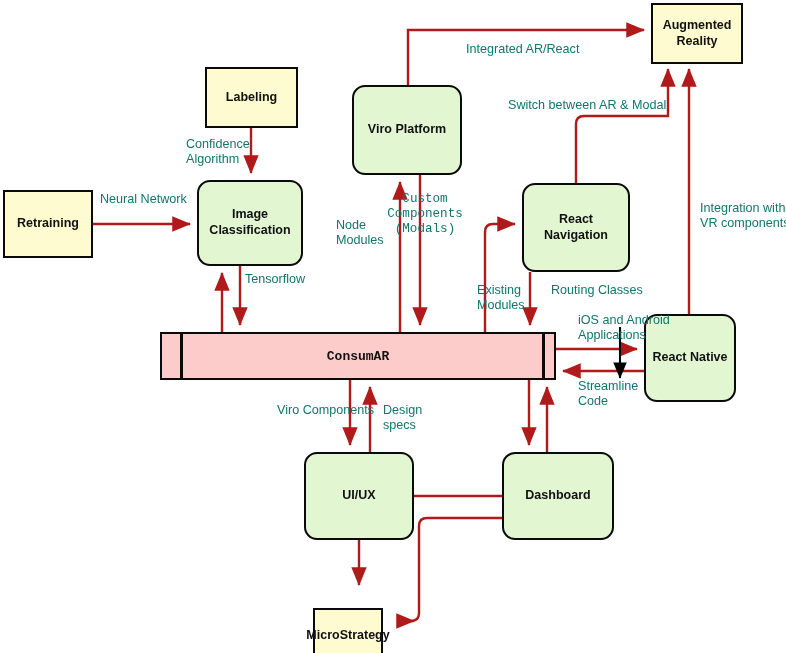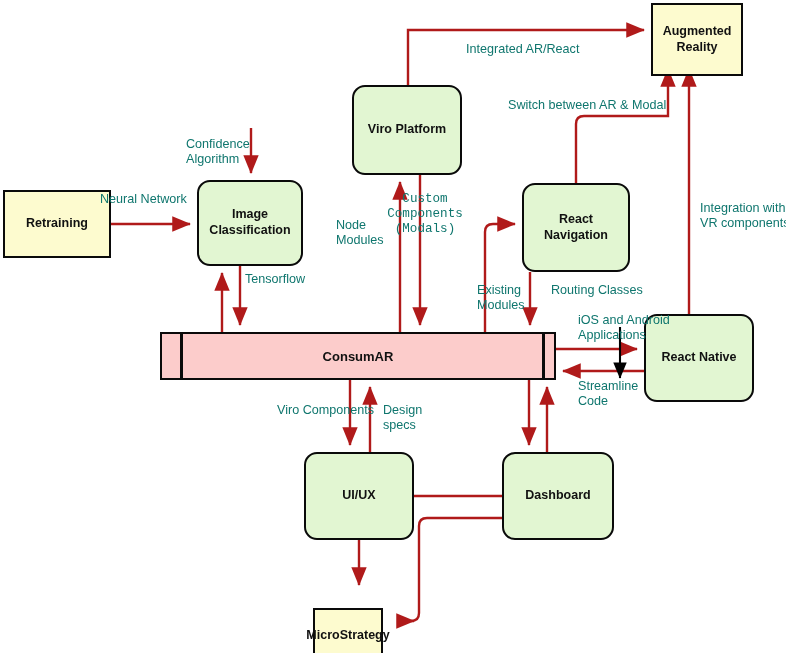--- a/index.html
+++ b/index.html
@@ -6,21 +6,21 @@
   body{font-family:"Liberation Sans","DejaVu Sans",sans-serif;}
   #canvas{position:relative;width:786px;height:653px;background:#ffffff;overflow:hidden;}
   #wires{position:absolute;left:0;top:0;width:786px;height:653px;}
   .node{position:absolute;box-sizing:border-box;display:flex;align-items:center;justify-content:center;
         text-align:center;font-weight:bold;font-size:12.5px;color:#111111;line-height:1.25;
         border:2.6px solid #0a0a0a;z-index:3;}
   .node.green{background:#e2f6d2;border-radius:13px;}
   .node.yellow{background:#fdfbcf;border-radius:0;}
   .bar{position:absolute;box-sizing:border-box;background:#fccccb;border:2.8px solid #0a0a0a;
        z-index:3;display:flex;align-items:center;justify-content:center;
-       font-weight:bold;font-size:13px;color:#111111;}
+       font-weight:bold;font-size:13px;color:#111111;font-family:Liberation Mono, monospace;}
   .bar .sep{position:absolute;top:0;bottom:0;width:2.6px;background:#0a0a0a;}
   .lbl{position:absolute;font-size:12.6px;color:#0f766e;line-height:1.18;white-space:pre;z-index:4;}
   .lbl.c{text-align:center;font-family:Liberation Mono, monospace;}
   .lbl.l{text-align:left;}
 </style>
 </head>
 <body>
 
 <div id="canvas">
 
@@ -70,48 +70,51 @@
       <path d="M359,540 L359,585" marker-end="url(#ar)"></path>
 
       <path d="M502,518 L427,518 Q419,518 419,526 L419,613 Q419,621 411,621 L414,621" marker-end="url(#ar)"></path>
     </g>
     <g fill="none" stroke="#000000" stroke-width="2.1">
 
       <path d="M620,327 L620,378" marker-end="url(#ab)"></path>
     </g>
   </svg>
 
-  <div class="node yellow" style="left:3px;top:190px;width:108px;height:68px;">
+  <div class="node yellow" style="left:3px;top:190px;width:90px;height:68px;">
     <span>Retraining</span>
   </div>
 
+  <div class="node yellow" style="left:205px;top:67px;width:93px;height:61px;">
+    <span>Labeling</span>
+  </div>
 
   <div class="node green" style="left:197px;top:180px;width:106px;height:86px;">
     <span class="ml">Image<br>Classification</span>
   </div>
 
   <div class="node green" style="left:352px;top:85px;width:110px;height:90px;">
     <span>Viro Platform</span>
   </div>
 
-  <div class="node yellow" style="left:651px;top:3px;width:92px;height:73px;">
+  <div class="node yellow" style="left:651px;top:3px;width:92px;height:61px;">
     <span class="ml">Augmented<br>Reality</span>
   </div>
 
   <div class="node green" style="left:522px;top:183px;width:108px;height:89px;">
     <span class="ml">React<br>Navigation</span>
   </div>
 
   <div class="bar" style="left:160px;top:332px;width:396px;height:48px;">
     <span class="sep" style="left:18px;"></span>
     <span class="sep" style="right:9px;"></span>
     <span>ConsumAR</span>
   </div>
 
-  <div class="node green" style="left:644px;top:314px;width:110px;height:88px;">
+  <div class="node green" style="left:644px;top:314px;width:92px;height:88px;">
     <span>React Native</span>
   </div>
 
   <div class="node green" style="left:304px;top:452px;width:110px;height:88px;">
     <span>UI/UX</span>
   </div>
 
   <div class="node green" style="left:502px;top:452px;width:112px;height:88px;">
     <span>Dashboard</span>
   </div>

